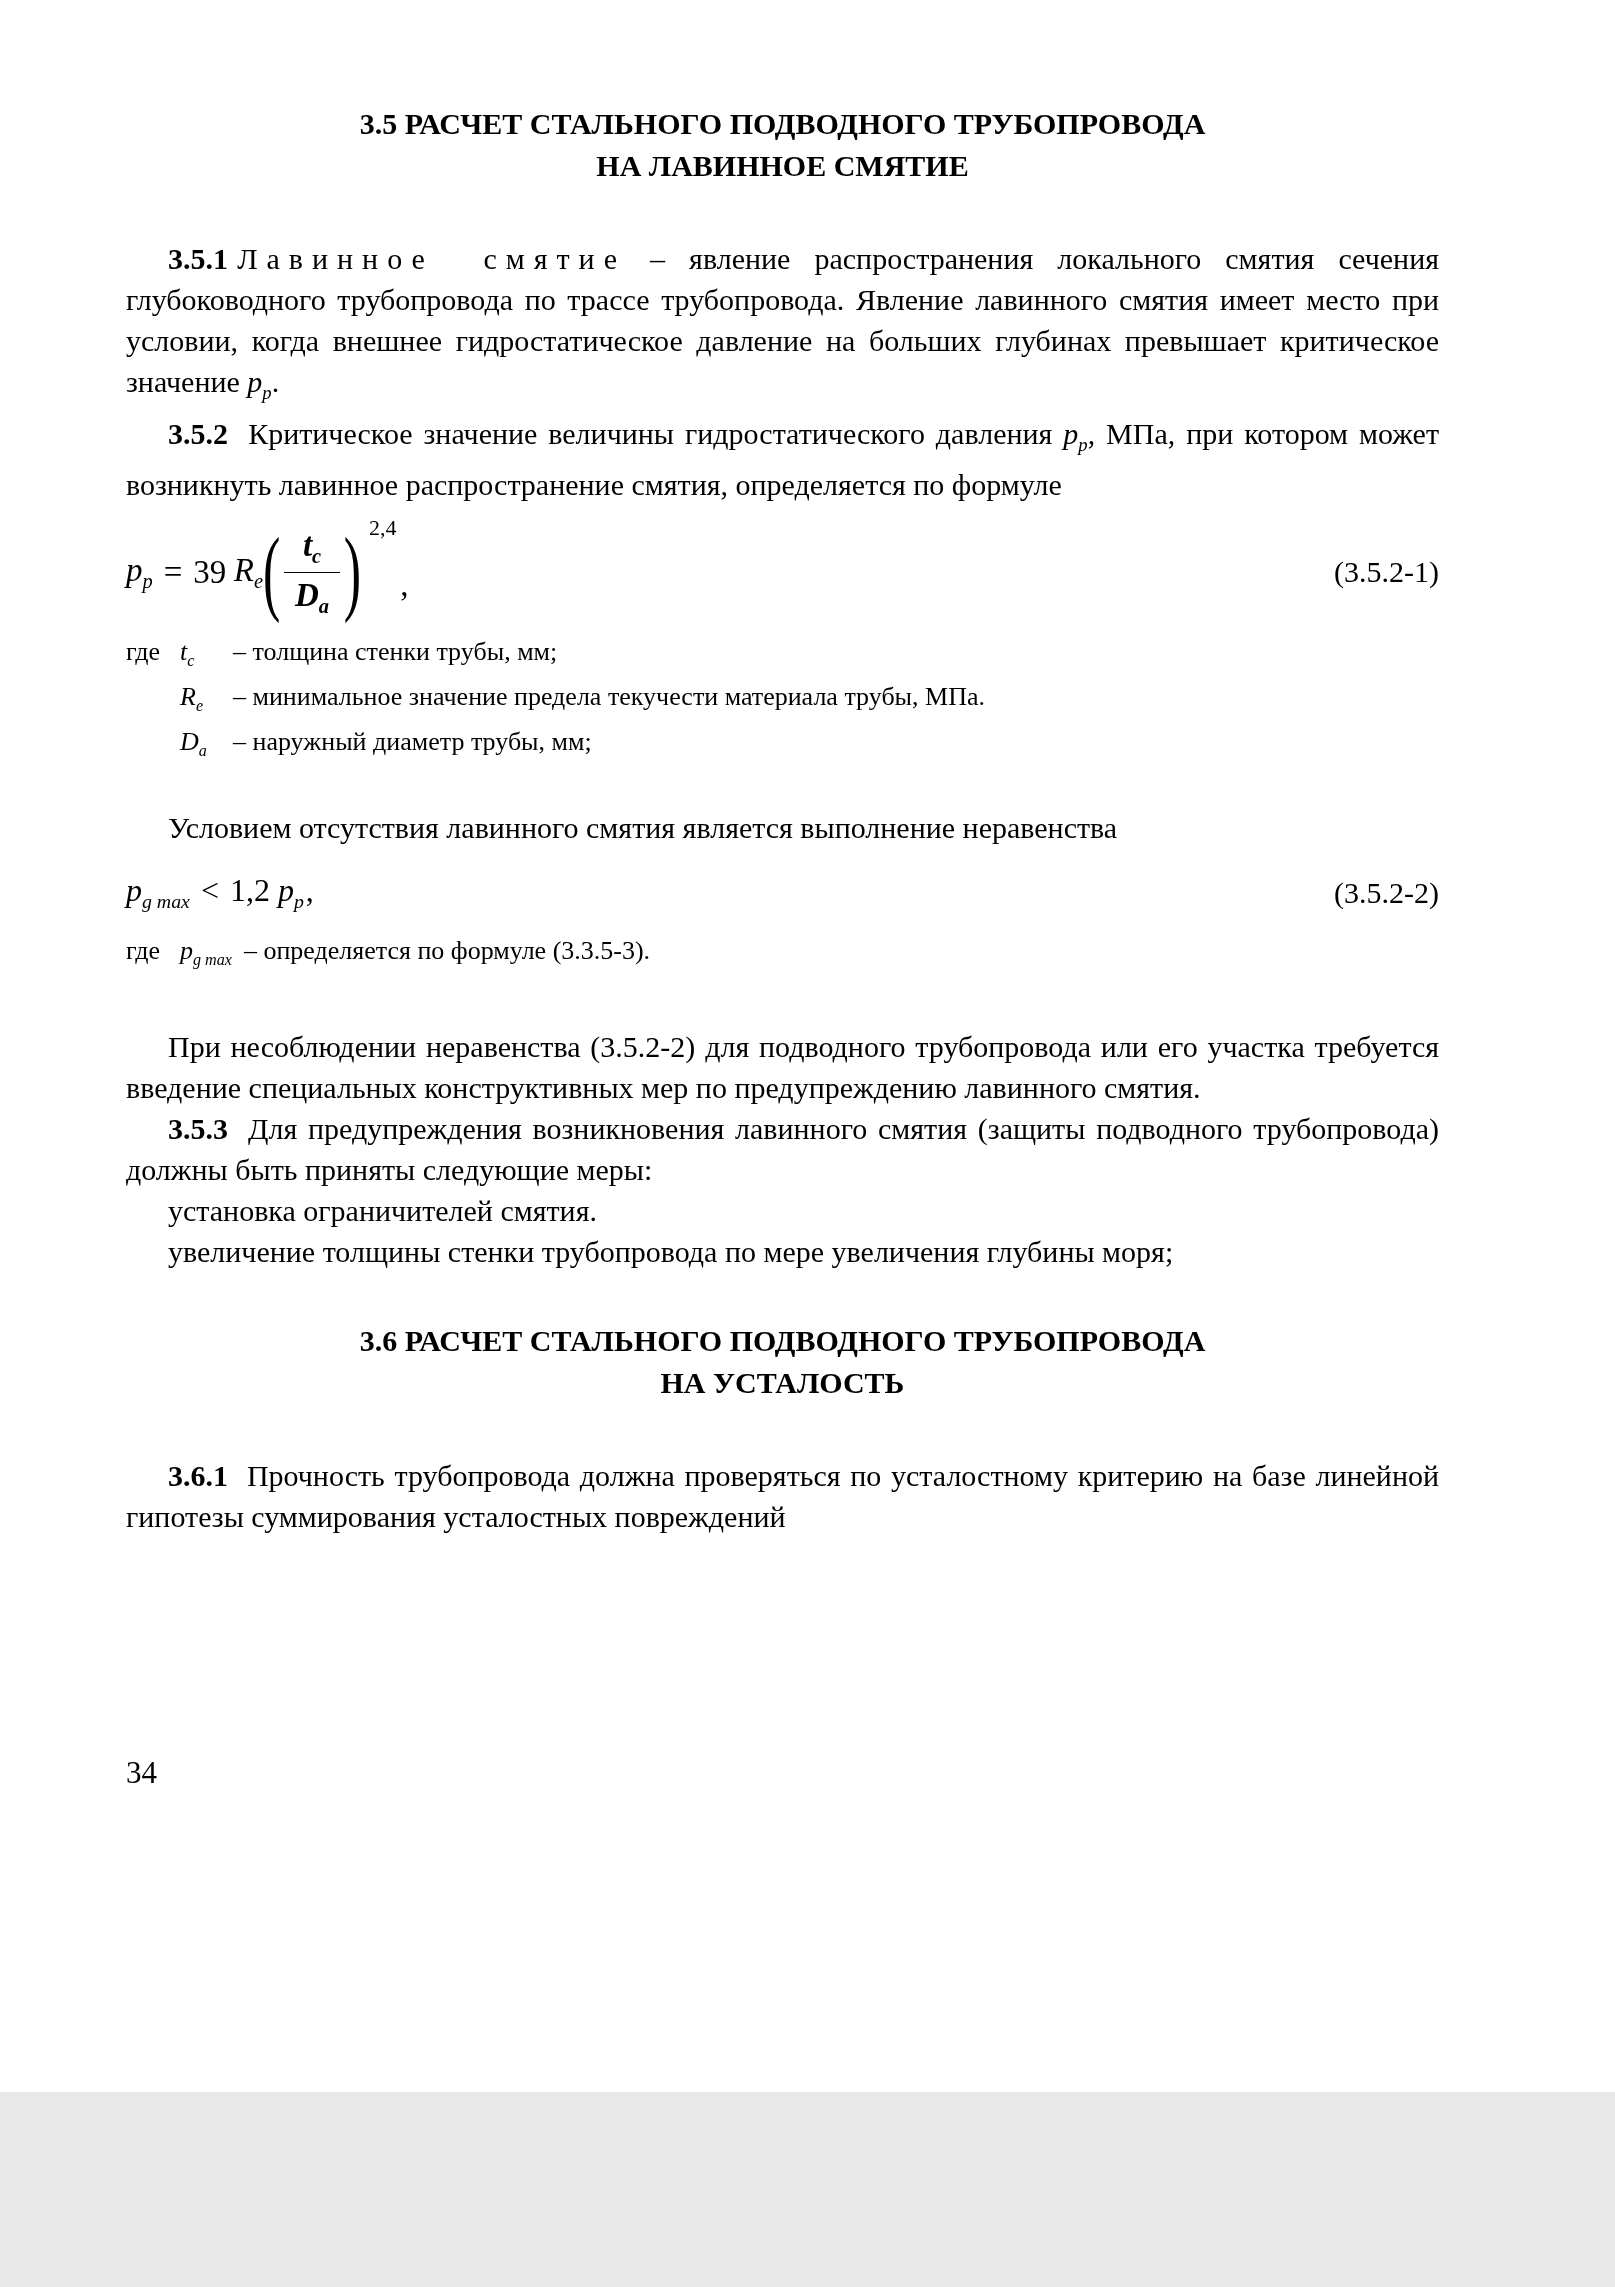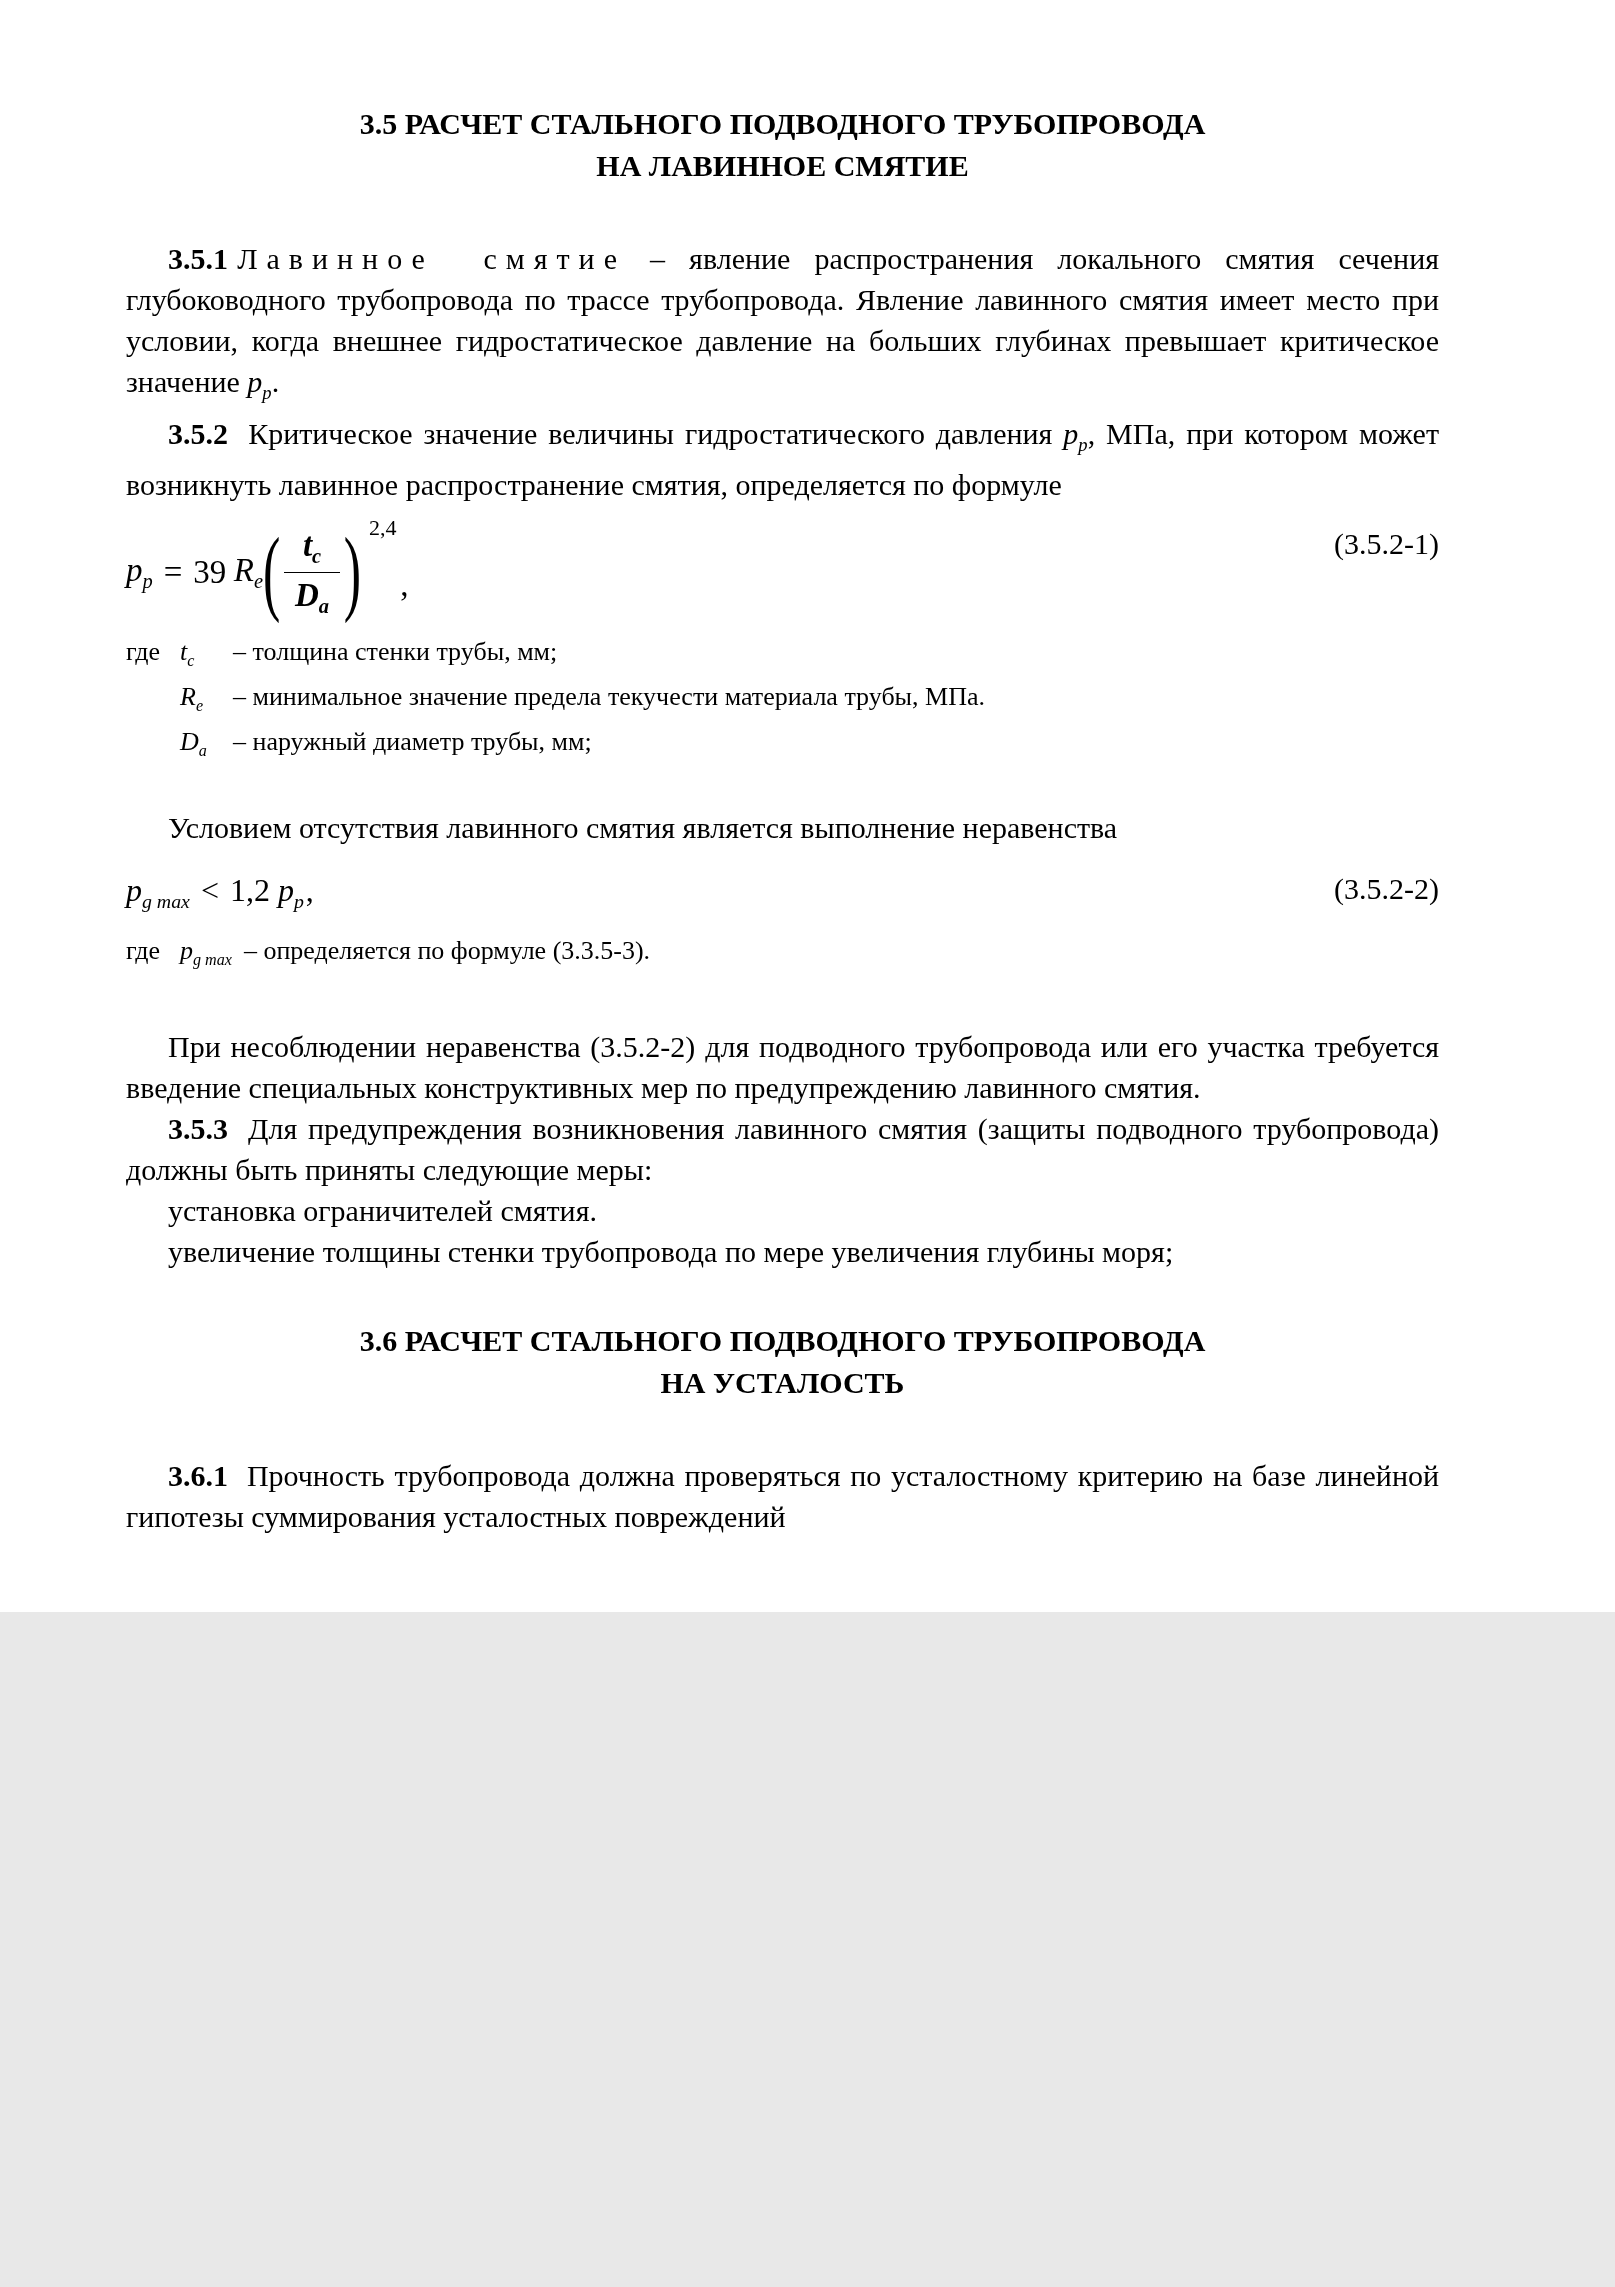--- a/index.html
+++ b/index.html
@@ -1,19 +1,19 @@
 <!DOCTYPE html>
 <html lang="ru" style="font-size:14.8px"><head>
 <meta charset="utf-8">
 <style>
   html, body { margin: 0; padding: 0; background: #e8e8e8; }
   .page {
     position: relative;
     width: 1615px;
-    height: 1612px;
+    height: 2092px;
     background: #ffffff;
     font-family: "Liberation Serif", "DejaVu Serif", serif;
     color: #000;
     margin: 0 auto;
     overflow: hidden;
   }
   .content {
     position: absolute;
     left: 126px;
     top: 103px;
@@ -38,20 +38,21 @@
   .pnum { font-weight: bold; margin-right: 9.2px; }
   .spaced { letter-spacing: 0.30em; word-spacing: 0.55em; }
   .var { font-style: italic; }
   .ssub { font-size: 0.62em; font-style: italic; }
   sub.ssub { vertical-align: -0.35em; }
 
   
   .eq-row {
     display: flex;
     justify-content: space-between;
+    align-items: center;
     margin: 24px 0 20px 0;
   }
   .eq-row.tall { margin: 22px 0 16.6px 0; }
   .equation {
     display: inline-flex;
     align-items: center;
     font-size: 33px;
   }
   .tok { display: inline-block; }
   .op { margin: 0 11px; }

